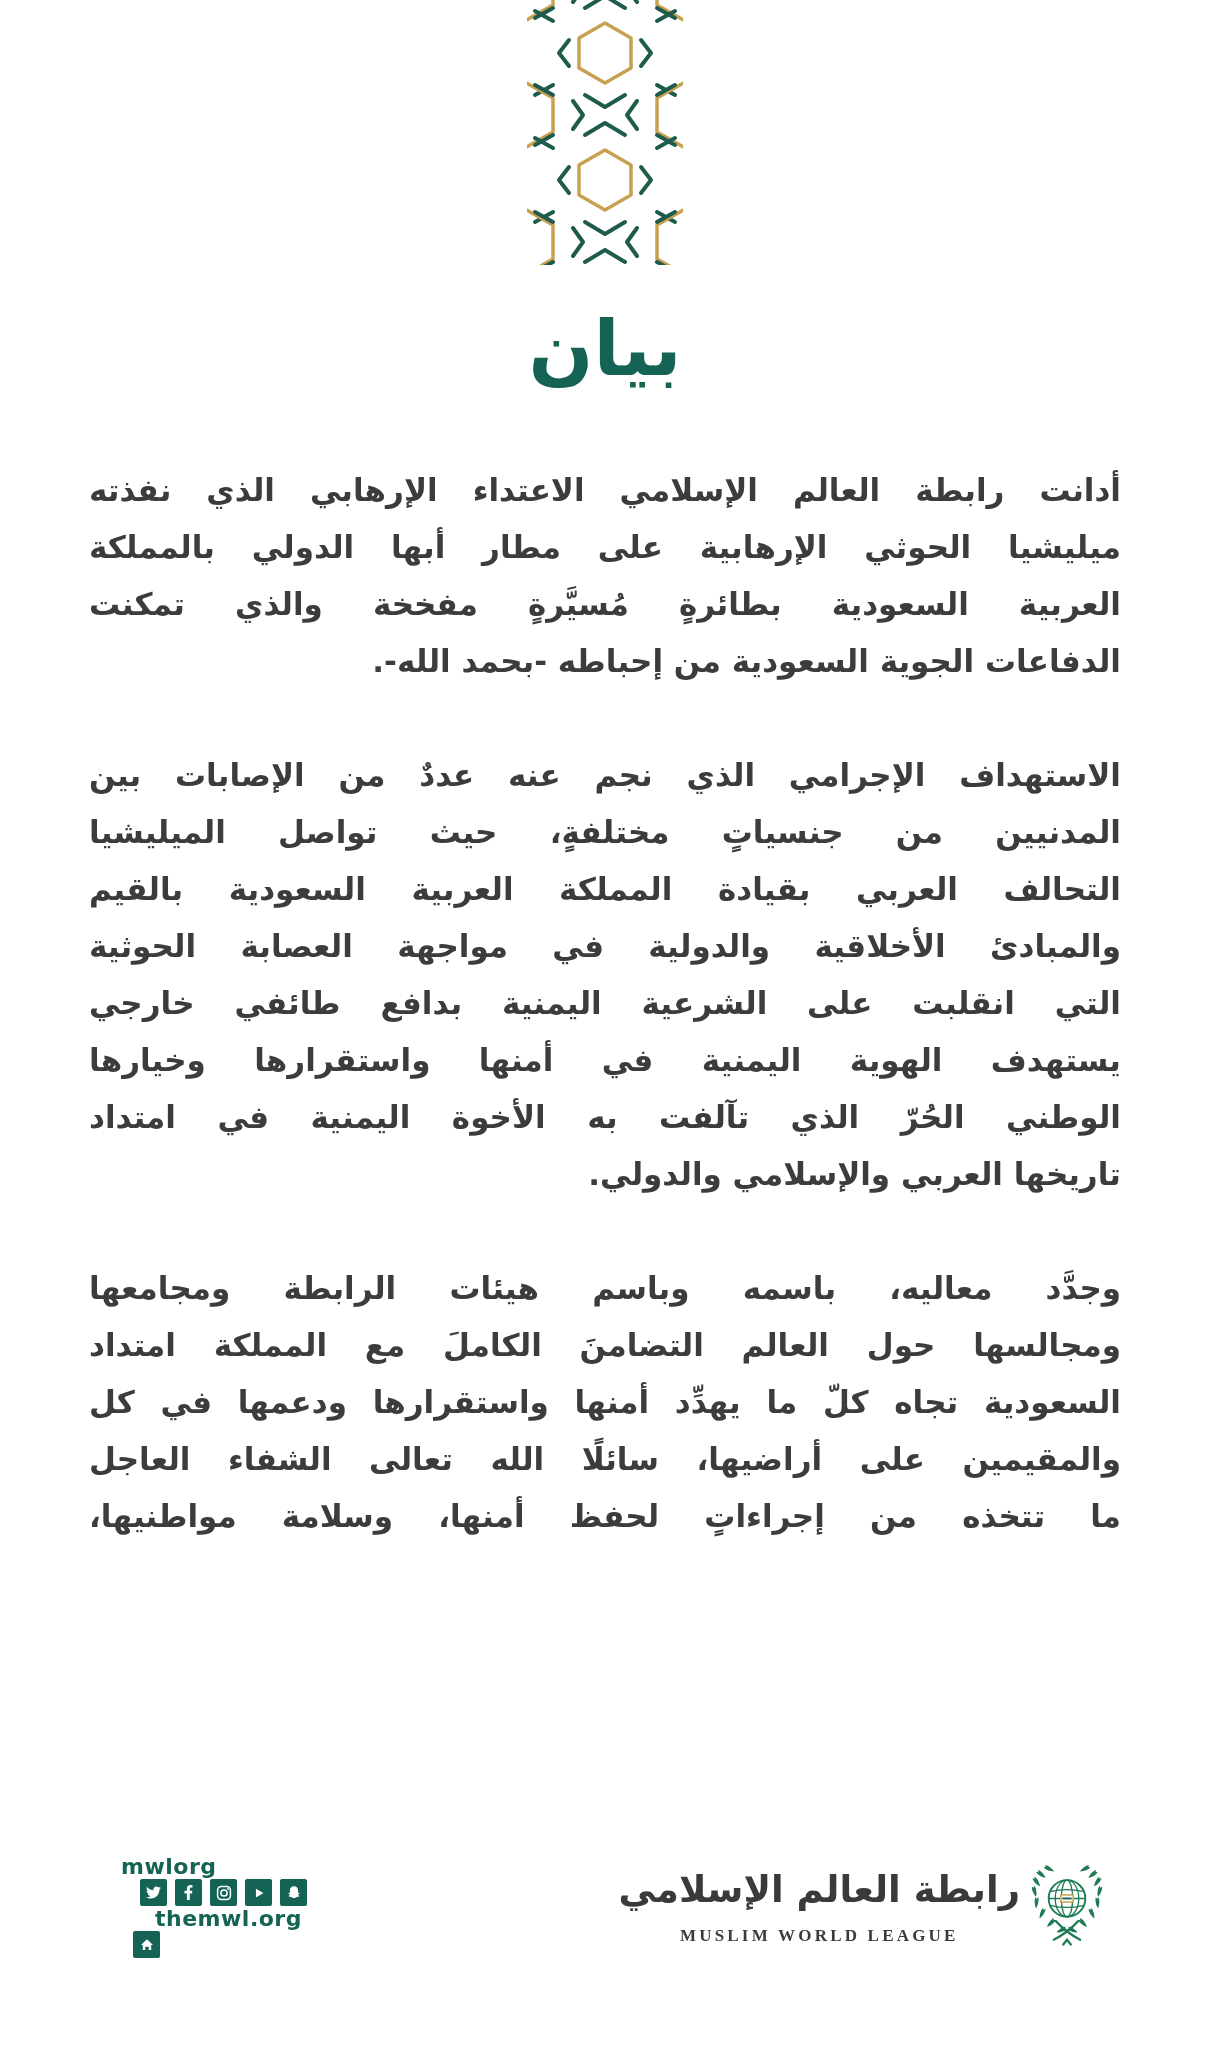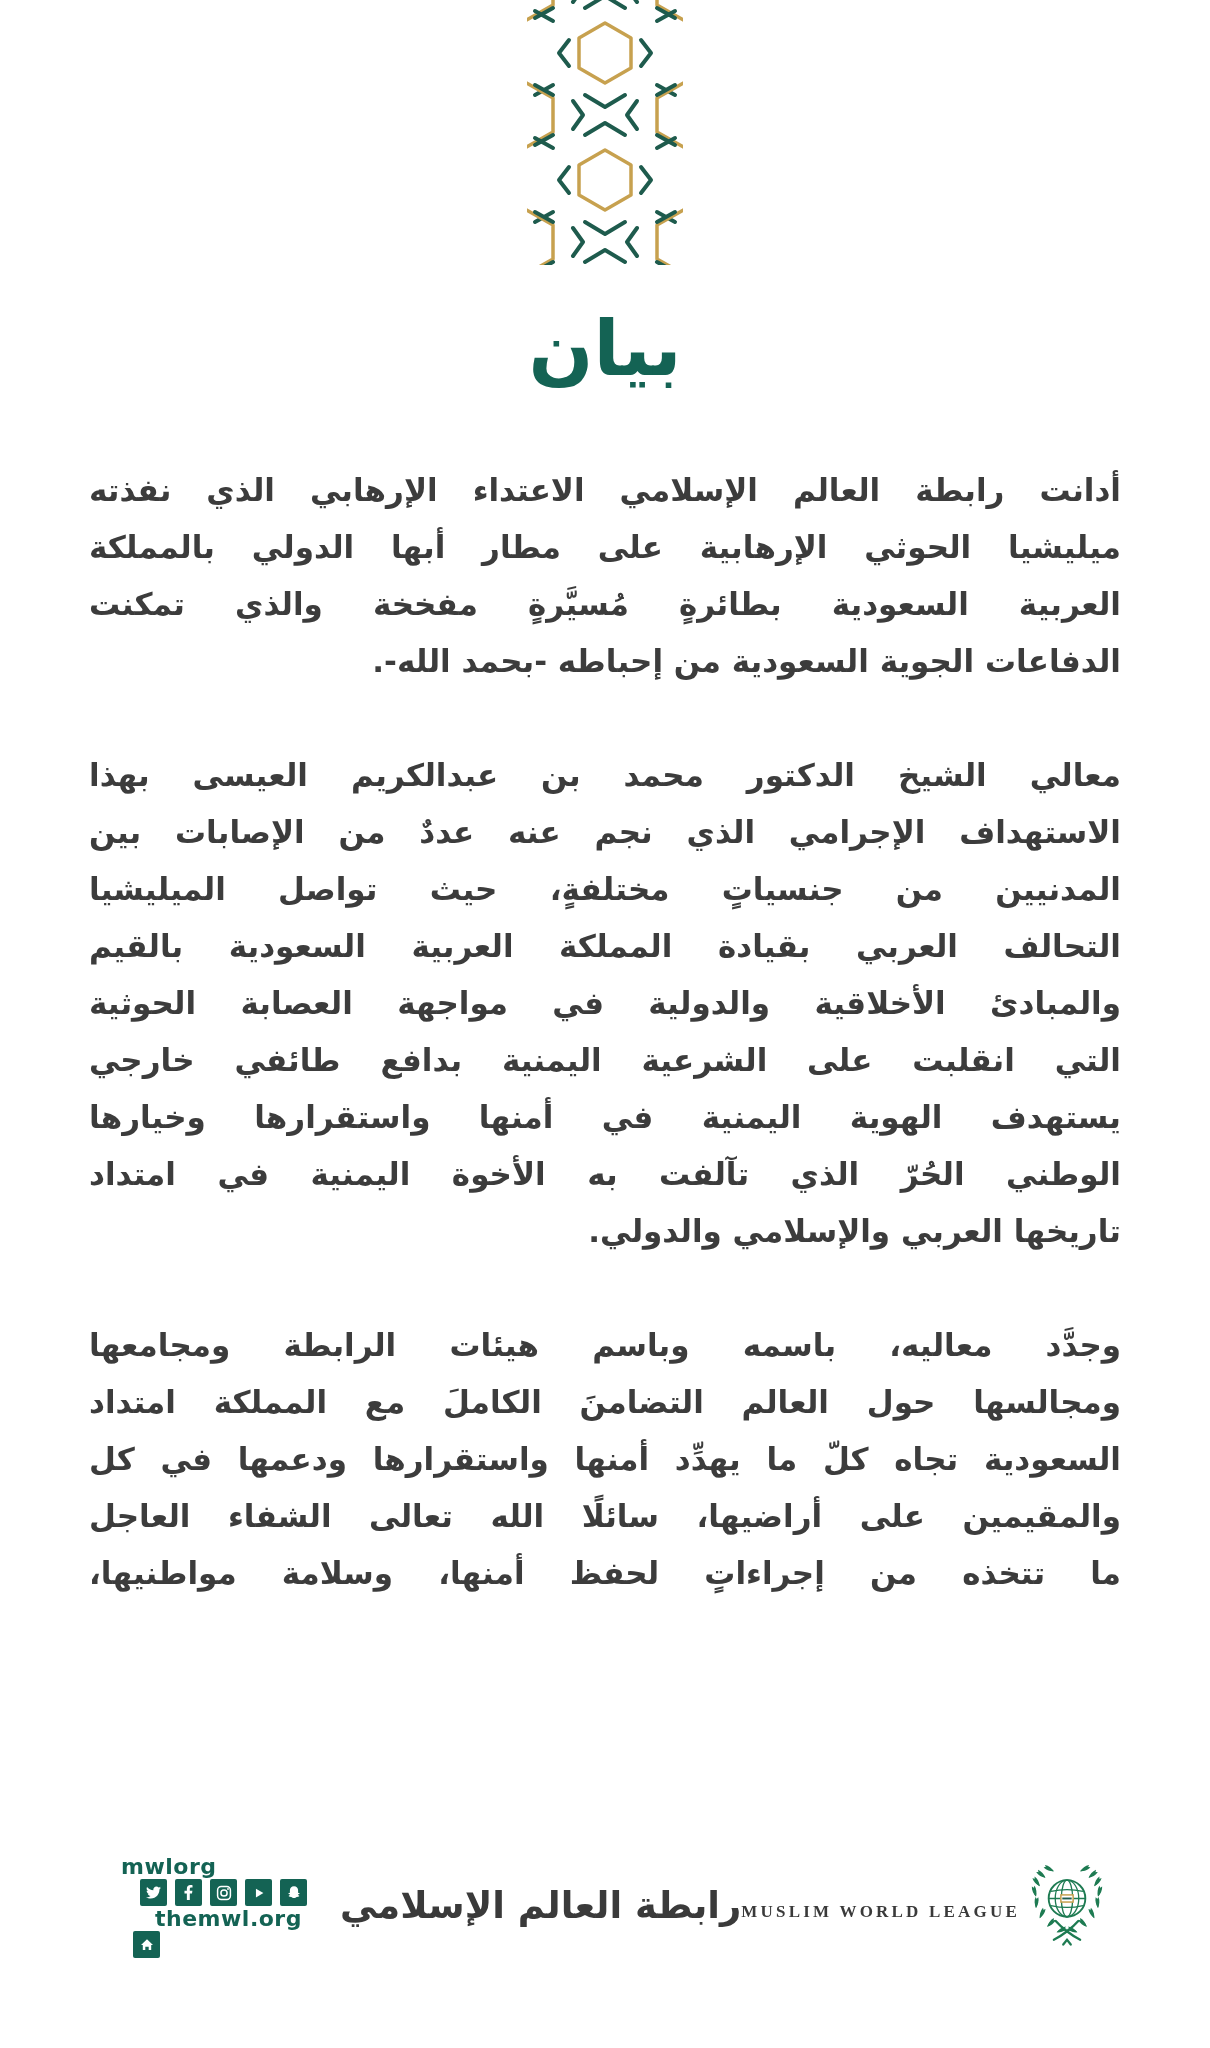--- a/index.html
+++ b/index.html
@@ -61,21 +61,21 @@
     margin-left:8px;
   }
   .icon-row .sq:first-child{margin-left:19px;}
   .sq svg{display:block;}
   .website{
     color:#146354;font-size:22px;font-weight:700;letter-spacing:.5px;
     margin-left:34px;
   }
   .home-sq{margin-left:12px;}
   .footer-right{display:flex;align-items:center;}
-  .logo-text{display:flex;flex-direction:row;align-items:center;margin-left:22px;}
+  .logo-text{display:flex;flex-direction:column;align-items:center;margin-left:22px;}
   .logo-ar{
     direction:rtl;
     color:#3A3A3A;font-size:37px;font-weight:700;line-height:1.3;
   }
   .logo-en{
     color:#3A3A3A;
     font-family:"Liberation Serif","DejaVu Serif",serif;
     font-weight:700;font-size:17px;letter-spacing:3.2px;
     margin-top:11px;white-space:nowrap;
   }
@@ -130,21 +130,20 @@
   <div class="statement">
 
     <div class="para">
       <div class="para-line">أدانت رابطة العالم الإسلامي الاعتداء الإرهابي الذي نفذته</div>
       <div class="para-line">ميليشيا الحوثي الإرهابية على مطار أبها الدولي بالمملكة</div>
       <div class="para-line">العربية السعودية بطائرةٍ مُسيَّرةٍ مفخخة والذي تمكنت</div>
       <div class="para-line last">الدفاعات الجوية السعودية من إحباطه -بحمد الله-.</div>
     </div>
 
     <div class="para">
-      <div class="para-line">معالي الشيخ الدكتور محمد بن عبدالكريم العيسى بهذا</div>
       <div class="para-line">الاستهداف الإجرامي الذي نجم عنه عددٌ من الإصابات بين</div>
       <div class="para-line">المدنيين من جنسياتٍ مختلفةٍ، حيث تواصل الميليشيا</div>
       <div class="para-line">التحالف العربي بقيادة المملكة العربية السعودية بالقيم</div>
       <div class="para-line">والمبادئ الأخلاقية والدولية في مواجهة العصابة الحوثية</div>
       <div class="para-line">التي انقلبت على الشرعية اليمنية بدافع طائفي خارجي</div>
       <div class="para-line">يستهدف الهوية اليمنية في أمنها واستقرارها وخيارها</div>
       <div class="para-line">الوطني الحُرّ الذي تآلفت به الأخوة اليمنية في امتداد</div>
       <div class="para-line last">تاريخها العربي والإسلامي والدولي.</div>
     </div>
 

